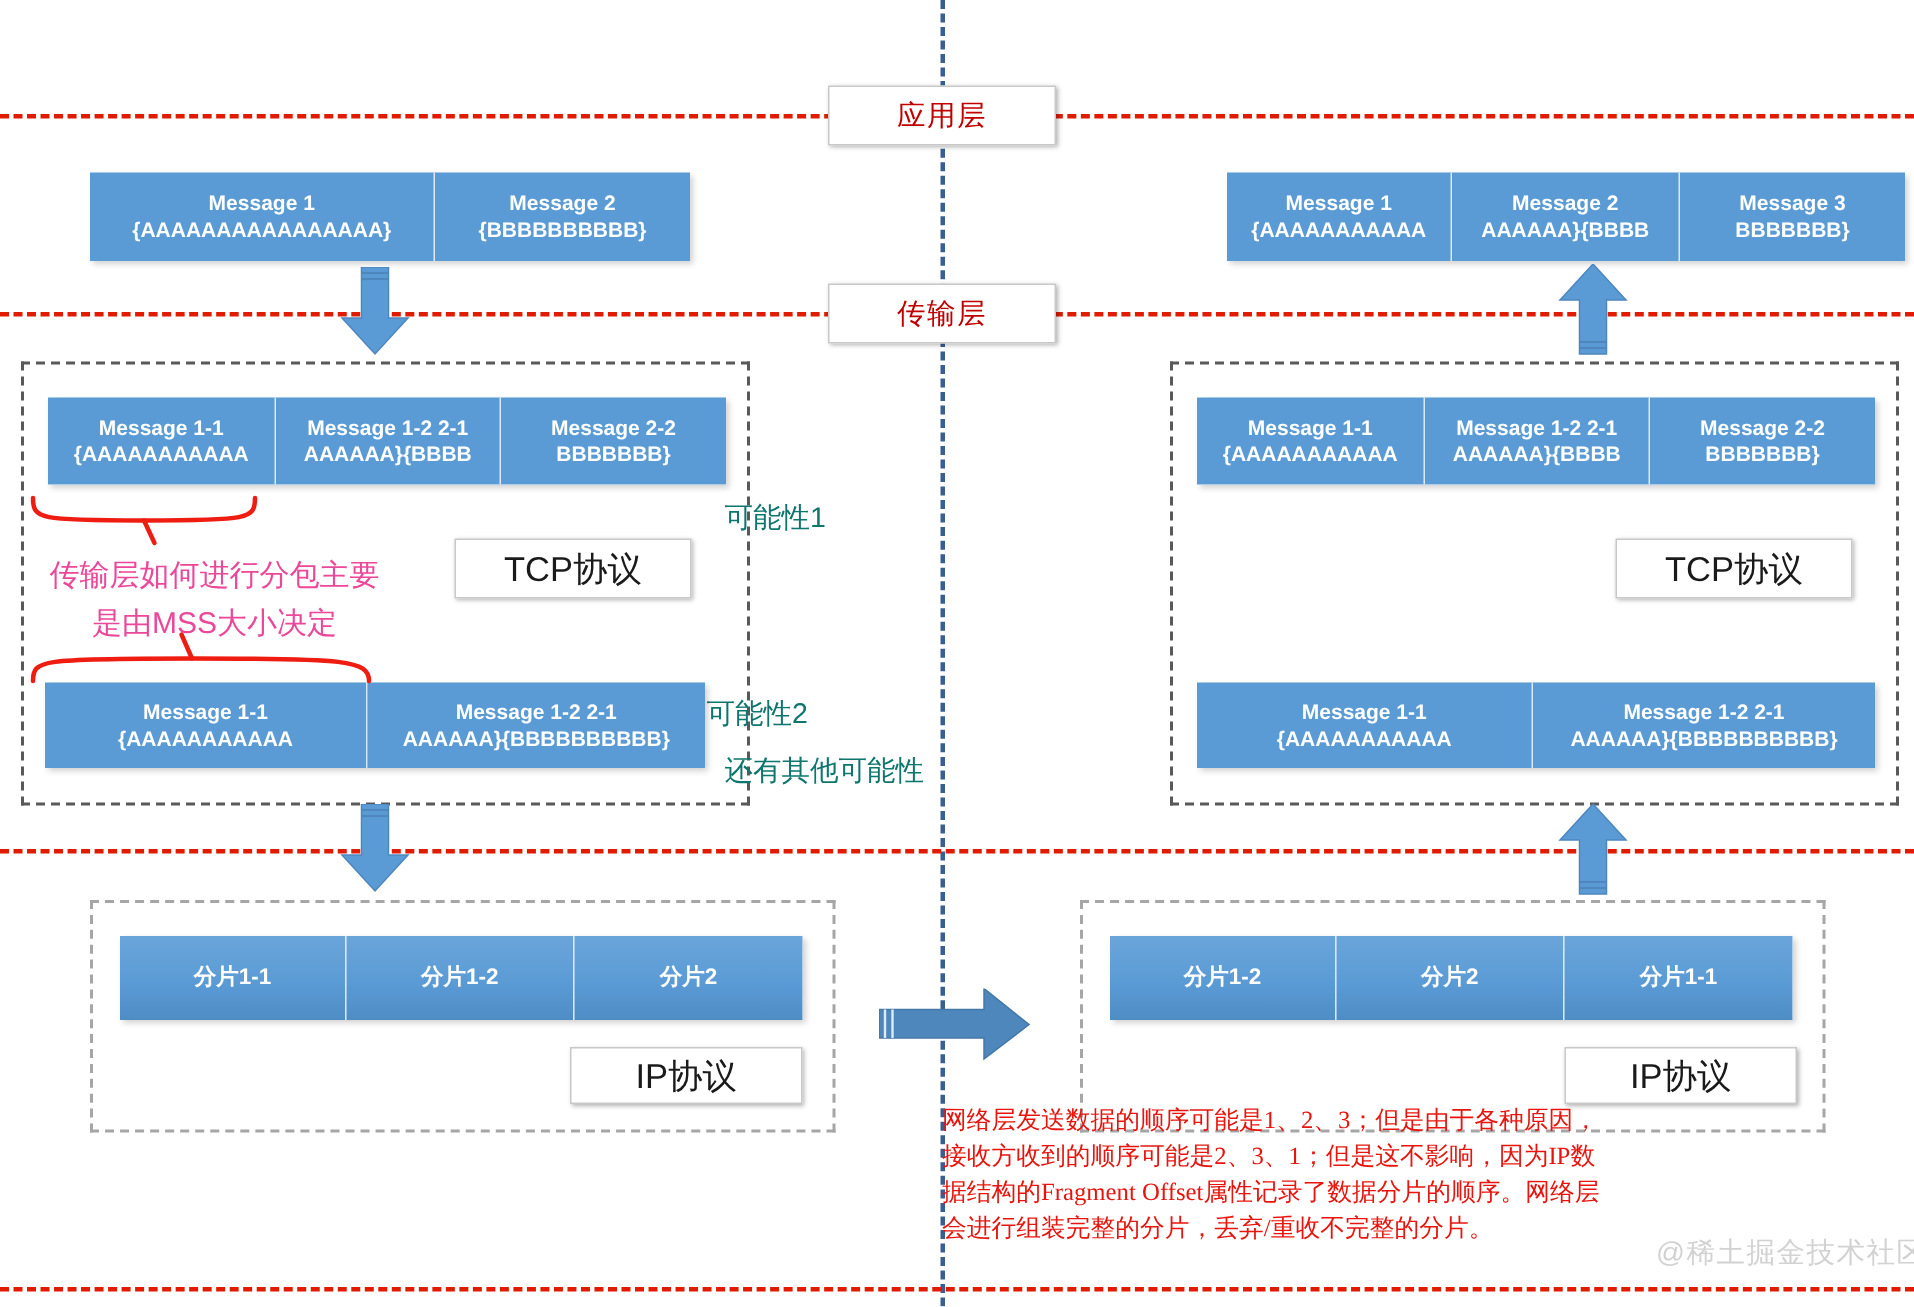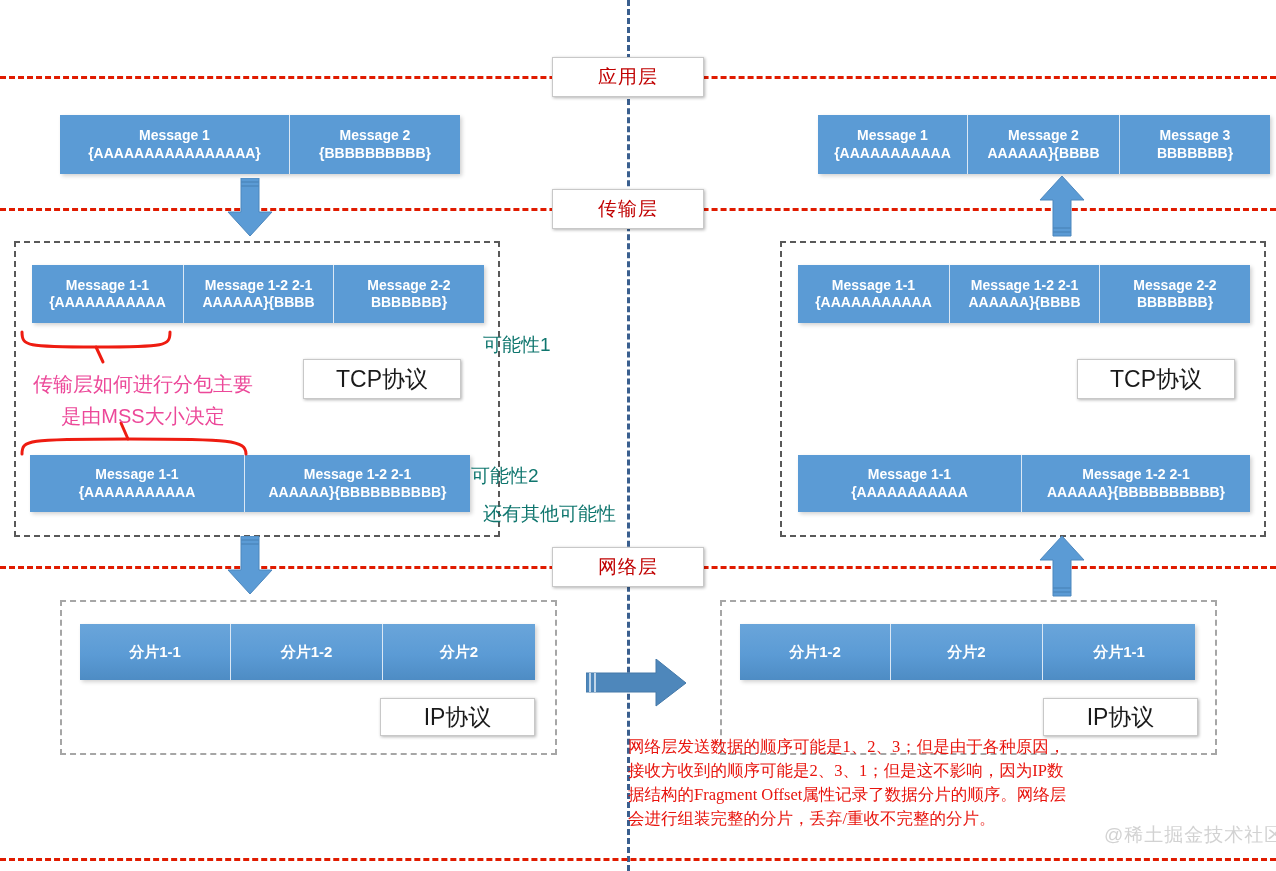--- a/index.html
+++ b/index.html
@@ -152,23 +152,20 @@
   <div class="layer-sep" style="top:566px;"></div>
   <div class="layer-sep" style="top:858px;"></div>
 
 
   <div class="wbox wbox-red" style="left:552px; top:57px; width:152px; height:40px;">
     <span>应用层</span>
   </div>
   <div class="wbox wbox-red" style="left:552px; top:189px; width:152px; height:40px;">
     <span>传输层</span>
   </div>
-  <div class="wbox wbox-red" style="left:552px; top:547px; width:152px; height:40px;">
-    <span>网络层</span>
-  </div>
 
   <div class="msgrow" style="left:60px; top:115px; width:400px; height:59px;">
     <div class="msgcell" style="width:230px;">
       <span class="l1">Message 1</span>
       <span class="l2">{AAAAAAAAAAAAAAAA}</span>
     </div>
     <div class="msgcell" style="width:170px;">
       <span class="l1">Message 2</span>
       <span class="l2">{BBBBBBBBBB}</span>
     </div>

